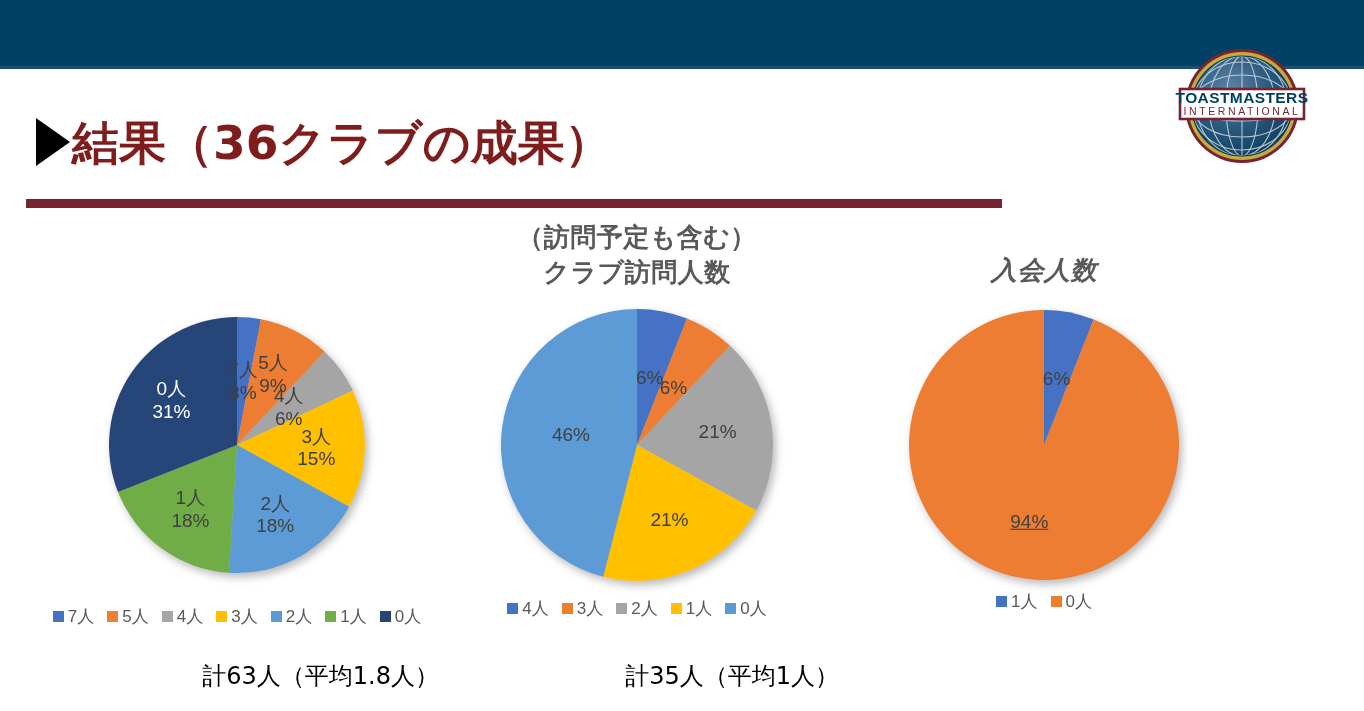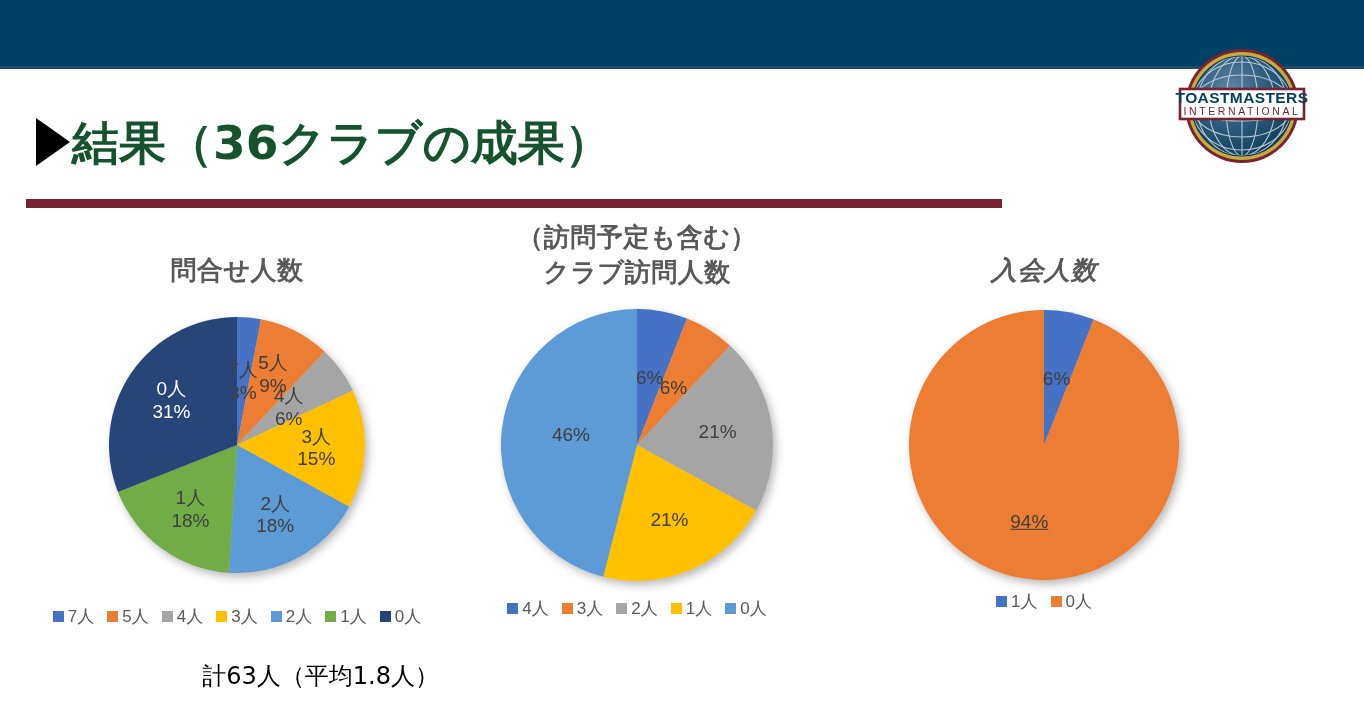--- a/index.html
+++ b/index.html
@@ -34,21 +34,21 @@
     display:flex;align-items:center;
   }
   .title-tri{
     width:0;height:0;
     border-top:24px solid transparent;
     border-bottom:24px solid transparent;
     border-left:34px solid #000;
     margin-right:2px;
   }
   .title-text{
-    font-size:47px;font-weight:bold;color:#14532d;
+    font-size:47px;font-weight:bold;color:#7f1d1d;
     line-height:1;letter-spacing:0px;
     white-space:nowrap;
     font-family:"DejaVu Sans","Liberation Sans",sans-serif;
   }
   .title-rule{
     position:absolute;left:26px;top:199px;width:976px;height:9px;
     background:#772432;
   }
 
   
@@ -159,23 +159,20 @@
 
   <div class="title-row">
     <span class="title-tri"></span>
     <span class="title-text">結果（36クラブの成果）</span>
   </div>
   <div class="title-rule"></div>
 
   <div class="charts">
 
     <div class="chart" id="chart-0">
-      <div class="chart-title">
-          <div>問合せ人数</div>
-        </div>
       <div class="pie-wrap">
           <svg viewBox="0 0 420 300">
             <defs>
               <filter id="sh0" x="-25%" y="-25%" width="150%" height="150%">
                 <feDropShadow dx="3" dy="4" stdDeviation="4" flood-color="#7d7d7d" flood-opacity="0.55"></feDropShadow>
               </filter>
             </defs>
             <g filter="url(#sh0)">
               <path d="M 210 142 L 210.00 14.00 A 128 128 0 0 1 233.98 16.27 Z" fill="#4472C4"></path>
               <path d="M 210 142 L 233.98 16.27 A 128 128 0 0 1 297.62 48.69 Z" fill="#ED7D31"></path>
@@ -299,20 +296,21 @@
           </div>
           <div class="legend-item">
             <span class="legend-swatch" style="background: rgb(255, 192, 0);"></span>
             <span class="legend-text">1人</span>
           </div>
           <div class="legend-item">
             <span class="legend-swatch" style="background: rgb(91, 155, 213);"></span>
             <span class="legend-text">0人</span>
           </div>
         </div>
+      <div class="caption">計35人（平均1人）</div>
     </div>
 
     <div class="chart" id="chart-2">
       <div class="chart-title">
           <div>入会人数</div>
         </div>
       <div class="pie-wrap">
           <svg viewBox="0 0 420 300">
             <defs>
               <filter id="sh2" x="-25%" y="-25%" width="150%" height="150%">

